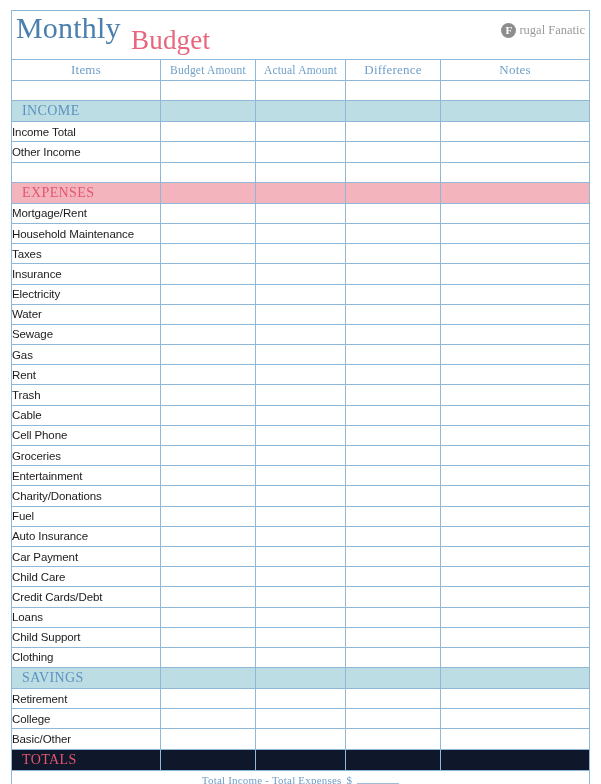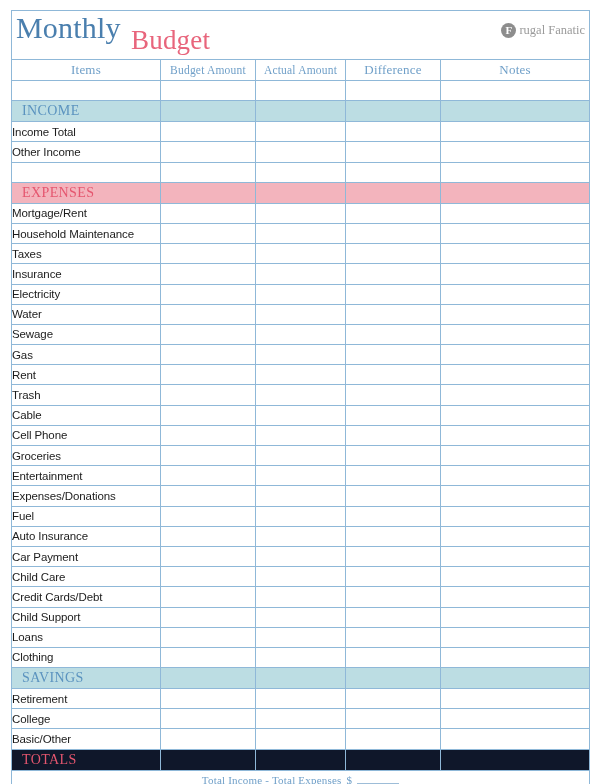--- a/index.html
+++ b/index.html
@@ -329,21 +329,21 @@
           <td></td>
         </tr>
         <tr>
           <td class="item-label">Entertainment</td>
           <td></td>
           <td></td>
           <td></td>
           <td></td>
         </tr>
         <tr>
-          <td class="item-label">Expenses/Donations</td>
+          <td class="item-label">Charity/Donations</td>
           <td></td>
           <td></td>
           <td></td>
           <td></td>
         </tr>
         <tr>
           <td class="item-label">Fuel</td>
           <td></td>
           <td></td>
           <td></td>
@@ -371,28 +371,28 @@
           <td></td>
         </tr>
         <tr>
           <td class="item-label">Credit Cards/Debt</td>
           <td></td>
           <td></td>
           <td></td>
           <td></td>
         </tr>
         <tr>
+          <td class="item-label">Loans</td>
+          <td></td>
+          <td></td>
+          <td></td>
+          <td></td>
+        </tr>
+        <tr>
           <td class="item-label">Child Support</td>
-          <td></td>
-          <td></td>
-          <td></td>
-          <td></td>
-        </tr>
-        <tr>
-          <td class="item-label">Loans</td>
           <td></td>
           <td></td>
           <td></td>
           <td></td>
         </tr>
         <tr>
           <td class="item-label">Clothing</td>
           <td></td>
           <td></td>
           <td></td>

